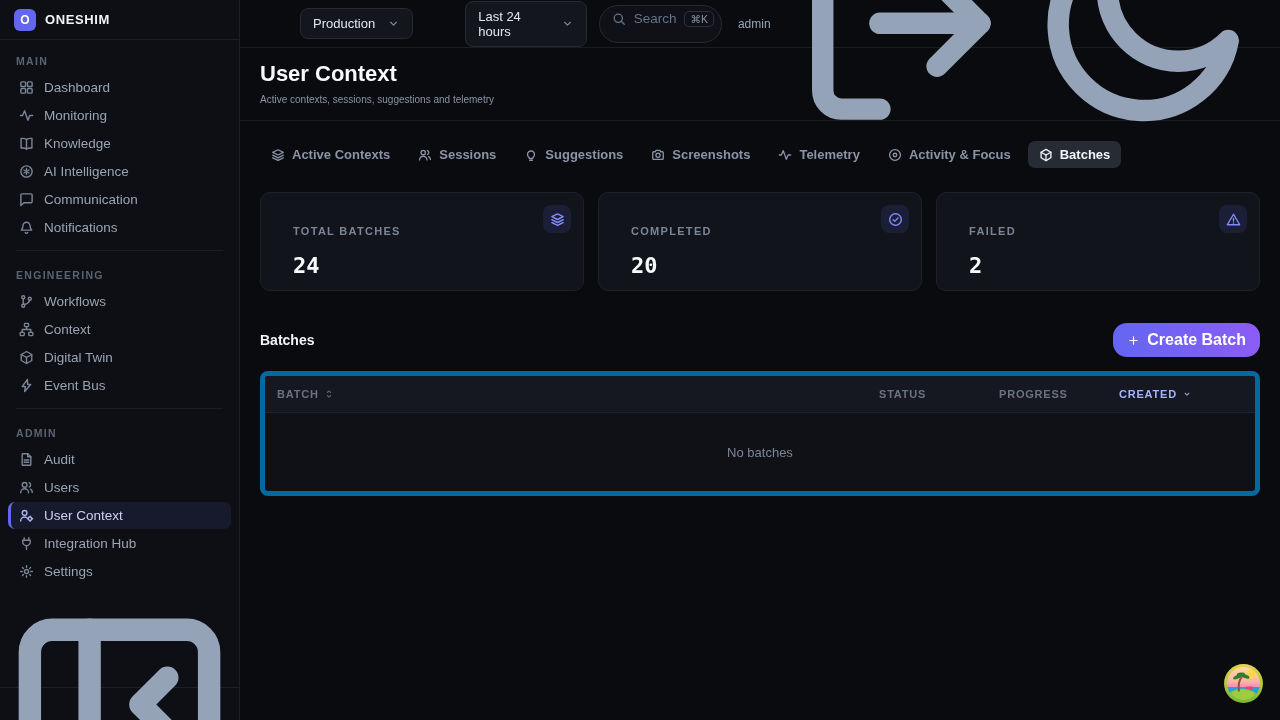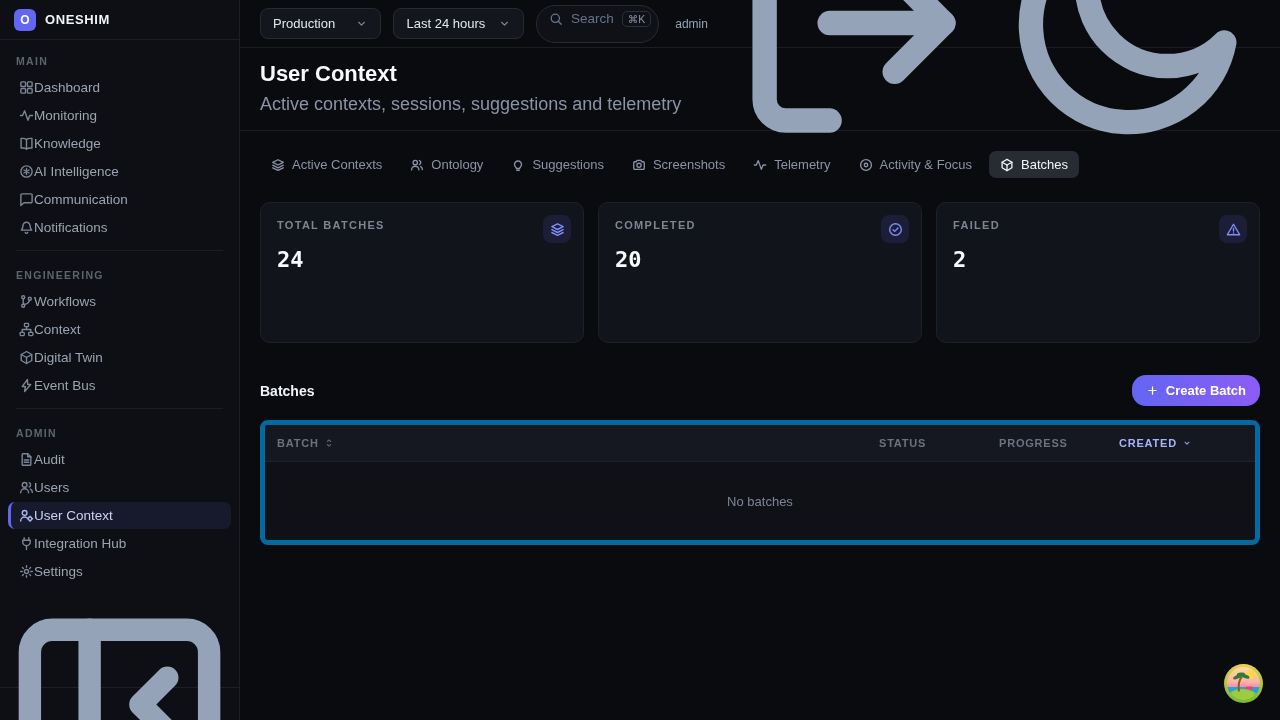--- a/index.html
+++ b/index.html
@@ -17,72 +17,72 @@
   
   .sidebar { width:240px; min-width:240px; height:720px; background:#0d0f15;
     border-right:1px solid rgba(255,255,255,.07); display:flex; flex-direction:column; }
   .logo-row { display:flex; align-items:center; gap:9px; padding:0 14px; height:40px;
     border-bottom:1px solid rgba(255,255,255,.07); }
   .logo-badge { width:22px; height:22px; border-radius:6px; background:#6366f1; color:#fff;
     font-weight:bold; font-size:12px; display:flex; align-items:center; justify-content:center; }
   .brand-name { font-size:13px; font-weight:700; letter-spacing:.6px; color:#f1f5f9; }
   .nav { flex:1; padding:6px 8px; overflow:hidden; }
   .section-label { font-size:10.5px; font-weight:700; letter-spacing:1.3px; color:#5b6472; padding:9px 8px 6px; }
-  .nav-item { display:flex; align-items:center; padding:6px 8px; margin:1px 0;
+  .nav-item { display:flex; align-items:center; gap:10px; padding:6px 8px; margin:1px 0;
     border-radius:7px; font-size:13.5px; color:#9aa4b2; cursor:pointer; border-left:3px solid transparent; }
   .nav-item .ic { width:15px; height:15px; color:#7c8596; }
   .nav-item.active { background:#171a2c; color:#c9d3f2; border-left-color:#6366f1; }
   .nav-item.active .ic { color:#aab4e8; }
   .divider { height:1px; background:rgba(255,255,255,.06); margin:9px 8px; }
   .sidebar-footer { border-top:1px solid rgba(255,255,255,.07); height:33px;
     display:flex; align-items:center; justify-content:center; color:#8b93a7; }
 
   
   .main { flex:1; display:flex; flex-direction:column; height:720px; position:relative; background:#0a0b0f; }
   .topbar { height:48px; min-height:48px; display:flex; align-items:center; gap:12px;
     padding:0 20px; border-bottom:1px solid rgba(255,255,255,.07); }
   .select { display:flex; align-items:center; justify-content:space-between; gap:10px;
     background:#13161d; border:1px solid #262a33; border-radius:8px; padding:7px 12px;
-    font-size:13px; color:#e2e8f0; cursor:pointer; }
+    font-size:13px; color:#e2e8f0; cursor:pointer;margin-left:40px; }
   .select .ic { width:13px; height:13px; color:#7c8596; }
   .select.env { width:132px; }
   .select.time { width:142px; }
   .topbar-right { margin-left:auto; display:flex; align-items:center; gap:16px; }
   .search-pill { display:flex; align-items:center; gap:8px; border:1px solid #262a33;
     border-radius:999px; padding:5px 7px 15px 12px; color:#64748b; font-size:13.5px; background:#0f1117; cursor:pointer; }
   .search-pill .ic { width:14px; height:14px; }
   .kbd { border:1px solid #2b303b; border-radius:5px; padding:1px 5px; font-size:10.5px; color:#8b93a7; }
   .admin-label { font-size:12px; color:#94a3b8; }
   .icon-btn { color:#94a3b8; cursor:pointer; background:none; border:none; padding:0; }
   .icon-btn .ic { width:17px; height:17px; }
 
   .page-header { padding:13px 20px 15px; border-bottom:1px solid rgba(255,255,255,.07); }
   .page-title { font-size:22px; font-weight:700; color:#f8fafc; margin:0 0 7px; }
-  .page-subtitle { font-size:18px; color:#8b93a7; }
+  .page-subtitle { font-size:10px; color:#8b93a7; }
 
   .content { padding:20px; flex:1; }
   .tabs { display:flex; gap:6px; margin-bottom:24px; }
   .tab { display:flex; align-items:center; gap:7px; padding:6px 11px; border-radius:7px;
-    font-size:13px; color:#8b93a7; cursor:pointer; }
+    font-size:13px; color:#8b93a7; cursor:pointer;font-weight:bold; }
   .tab .ic { width:14px; height:14px; }
   .tab.active { background:#262b34; color:#f1f5f9; }
 
   .stats { display:grid; grid-template-columns:1fr 1fr 1fr; gap:14px; margin-bottom:32px; }
   .stat-card { background:#11141b; border:1px solid #1d212b; border-radius:10px;
-    padding:16px; height:141px; position:relative; }
+    padding:32px; height:99px; position:relative; }
   .stat-label { font-size:11px; font-weight:700; letter-spacing:1.3px; color:#7c8596; }
   .stat-value { font-family:"DejaVu Sans Mono", monospace; font-size:22px; font-weight:700;
     color:#f8fafc; margin-top:16px; }
   .stat-icon { position:absolute; top:12px; right:12px; width:28px; height:28px; border-radius:8px;
     background:rgba(99,102,241,.13); color:#818cf8; display:flex; align-items:center; justify-content:center; }
   .stat-icon .ic { width:15px; height:15px; }
 
   .section-row { display:flex; align-items:center; justify-content:space-between; margin-bottom:14px; }
   .section-title { font-size:14px; font-weight:700; color:#f1f5f9; }
-  .create-btn { display:flex; align-items:center; gap:7px; color:#fff; font-size:13px; font-weight:600;
+  .create-btn { display:flex; align-items:center; gap:7px; color:#fff; font-size:16px; font-weight:600;
     border:none; border-radius:14px; padding:8px 14px; cursor:pointer;
     background:linear-gradient(90deg,#6366f1,#8b5cf6); font-family:inherit;margin-left:36px; }
   .create-btn .ic { width:13px; height:13px; stroke-width:2; }
 
   .table { width:100%; border:5px solid #0369a1; border-radius:8px; overflow:hidden; background:#0f1117; }
   .thead { display:grid; grid-template-columns:1fr 120px 120px 148px; background:#151820;
     border-bottom:1px solid #1d212b; }
   .th { padding:12px; font-size:11px; font-weight:700; letter-spacing:.8px; color:#6b7280;
     display:flex; align-items:center; gap:4px; cursor:pointer; }
   .th .ic { width:12px; height:12px; opacity:.8; }
@@ -335,21 +335,21 @@
         <span>Active Contexts</span>
       </div>
       <div class="tab">
         <span class="ic">
             <svg viewBox="0 0 16 16">
               <circle cx="6" cy="5.2" r="2.5"></circle>
               <path d="M1.8 13.6c0-2.3 1.9-4.2 4.2-4.2s4.2 1.9 4.2 4.2"></path>
               <path d="M10.8 2.9a2.5 2.5 0 0 1 0 4.6M12.2 9.8c1.2.7 2 2 2 3.4"></path>
             </svg>
           </span>
-        <span>Ontology</span>
+        <span>Sessions</span>
       </div>
       <div class="tab">
         <span class="ic">
             <svg viewBox="0 0 16 16">
               <path d="M5.2 10.3a4 4 0 1 1 5.6 0c-.6.6-.9 1-.9 1.7H6.1c0-.7-.3-1.1-.9-1.7z"></path>
               <path d="M6.5 14h3"></path>
             </svg>
           </span>
         <span>Suggestions</span>
       </div>

